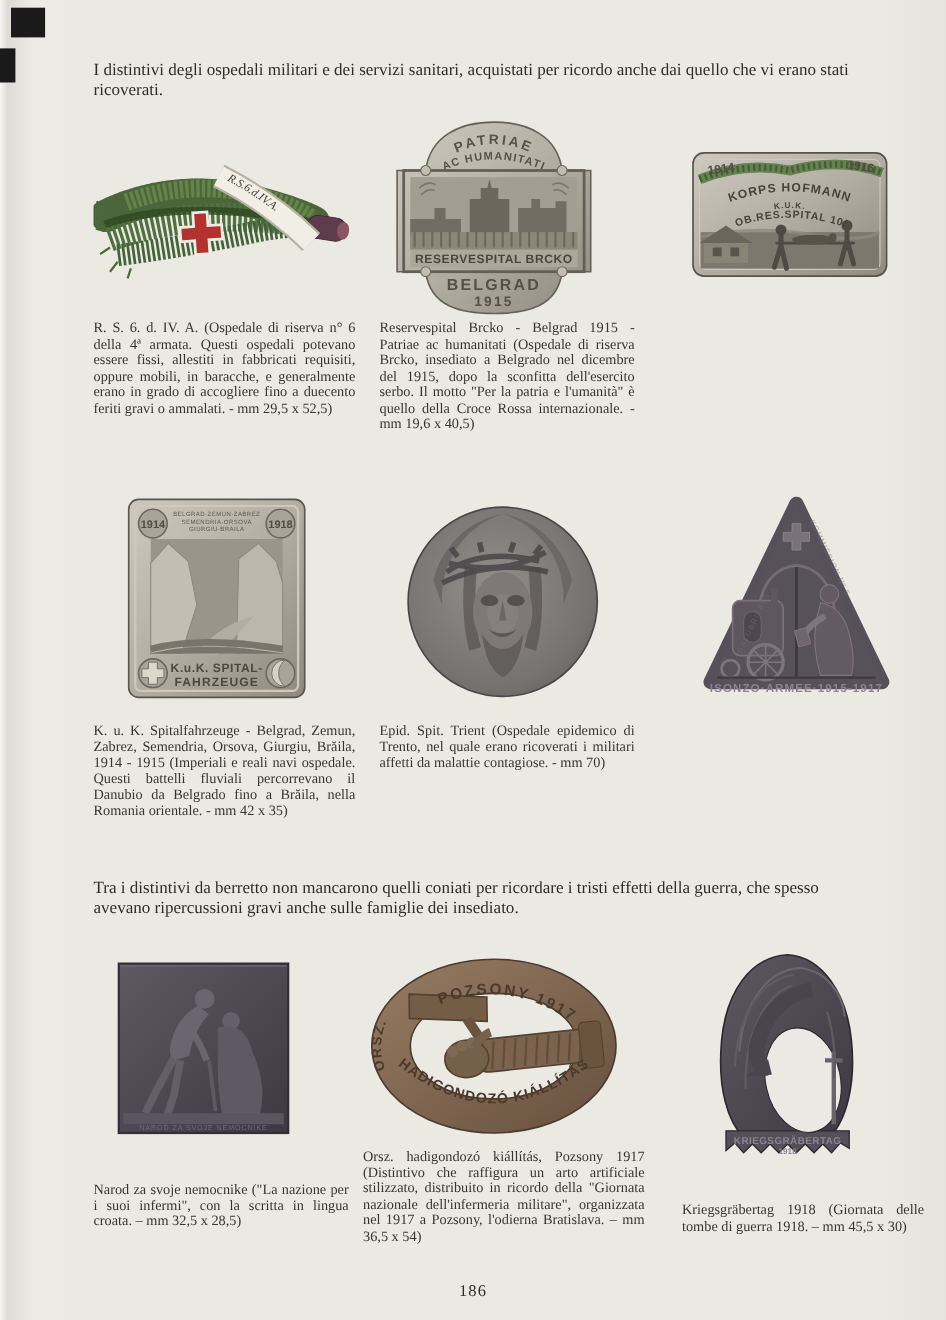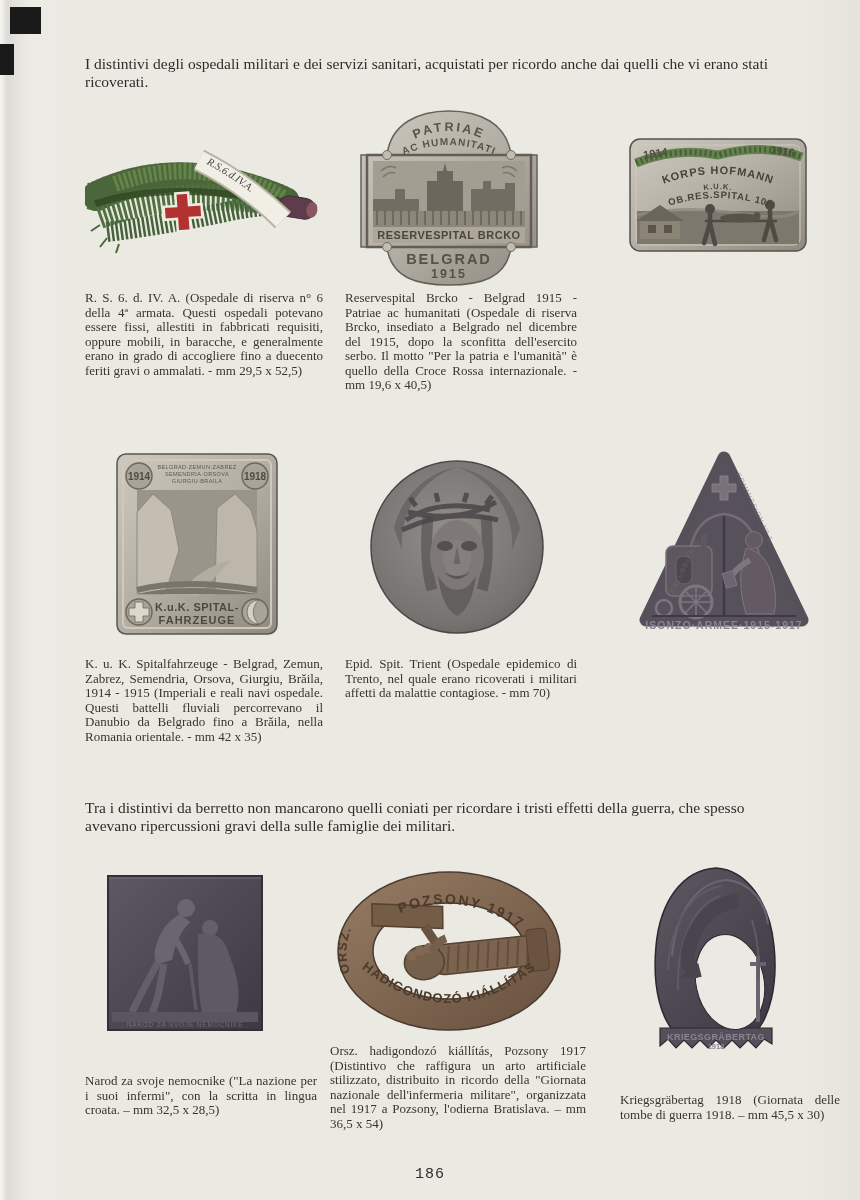--- a/index.html
+++ b/index.html
@@ -9,21 +9,21 @@
   .mark{position:absolute;background:#1a1a1a;}
   .mark1{left:10px;top:7px;width:31px;height:27px;}
   .mark2{left:0px;top:44px;width:14px;height:31px;}
   .para{position:absolute;left:85px;width:707px;margin:0;
         font-size:15.5px;line-height:1.16;color:#2f2d29;}
   .cap{position:absolute;margin:0;font-size:13px;line-height:1.12;
        color:#37352f;text-align:justify;}
   .badge{position:absolute;margin:0;padding:0;}
   .badge svg{width:100%;height:100%;display:block;}
   .pageno{position:absolute;left:0;top:1166px;width:860px;text-align:center;
-          font-size:15px;color:#2f2d29;letter-spacing:1px;font-family:Liberation Mono, monospace;}
+          font-size:15px;color:#2f2d29;letter-spacing:1px;}
   text{font-family:"Liberation Sans",sans-serif;}
   .rib-text{font-family:"Liberation Serif",serif;font-style:italic;}
 </style>
 </head>
 <body>
 
 <div class="page">
 
   <svg width="0" height="0" style="position:absolute" aria-hidden="true">
     <defs>
@@ -44,21 +44,21 @@
         <stop offset="0" stop-color="#928e8b"></stop>
           <stop offset=".7" stop-color="#76726f"></stop>
           <stop offset="1" stop-color="#5c585b"></stop>
       </radialGradient>
     </defs>
   </svg>
 
   <div class="mark mark1"></div>
   <div class="mark mark2"></div>
 
-  <p class="para" style="top:55px">I distintivi degli ospedali militari e dei servizi sanitari, acquistati per ricordo anche dai quelli che vi erano stati ricoverati.</p>
+  <p class="para" style="top:55px">I distintivi degli ospedali militari e dei servizi sanitari, acquistati per ricordo anche dai quello che vi erano stati ricoverati.</p>
 
   <figure class="badge" style="left:85px;top:132px;width:235px;height:125px">
     <svg viewBox="0 0 235 125">
       <g>
         <path d="M12,64 Q70,36 140,50 Q180,60 200,70" stroke="#3e5a2e" stroke-width="30" fill="none" stroke-dasharray="2.5,2" stroke-linecap="round" opacity=".92"></path>
         <path d="M14,84 Q75,62 145,66 Q180,68 202,72" stroke="#517240" stroke-width="26" fill="none" stroke-dasharray="3,2"></path>
         <path d="M22,100 Q85,92 150,78 Q182,72 202,74" stroke="#45633a" stroke-width="20" fill="none" stroke-dasharray="2.5,2"></path>
         <path d="M30,52 Q90,30 150,46 Q180,54 198,66" stroke="#648449" stroke-width="16" fill="none" stroke-dasharray="3,2"></path>
         <path d="M10,72 Q80,48 200,70" stroke="#2f4722" stroke-width="7" fill="none" opacity=".8"></path>
         <path d="M8,60 l-5,-9 M10,78 l-8,-2 M15,93 l-9,6 M22,106 l-7,9 M34,112 l-3,9" stroke="#4a6a38" stroke-width="2" fill="none"></path>
@@ -243,21 +243,21 @@
       </g>
       <text transform="translate(36,146) rotate(-64.3)" font-size="7" letter-spacing="1.2" fill="#766c74" opacity=".6">SALUBRITATS</text>
       <text transform="translate(98,26) rotate(64.3)" font-size="7" letter-spacing="1" fill="#766c74" opacity=".6">KOMMISSION Nº 5</text>
       <text x="86" y="181" text-anchor="middle" font-size="10.5" letter-spacing="1" font-weight="bold" fill="#8d8292">ISONZO·ARMEE·1915-1917</text>
     </svg>
   </figure>
 
   <p class="cap" style="left:85px;top:657px;width:238px">K. u. K. Spitalfahrzeuge - Belgrad, Zemun, Zabrez, Semendria, Orsova, Giurgiu, Brăila, 1914 - 1915 (Imperiali e reali navi ospedale. Questi battelli fluviali percorrevano il Danubio da Belgrado fino a Brăila, nella Romania orientale. - mm 42 x 35)</p>
   <p class="cap" style="left:345px;top:657px;width:232px">Epid. Spit. Trient (Ospedale epidemico di Trento, nel quale erano ricoverati i militari affetti da malattie contagiose. - mm 70)</p>
 
-  <p class="para" style="top:799px">Tra i distintivi da berretto non mancarono quelli coniati per ricordare i tristi effetti della guerra, che spesso avevano ripercussioni gravi della sulle famiglie dei militari.</p>
+  <p class="para" style="top:799px">Tra i distintivi da berretto non mancarono quelli coniati per ricordare i tristi effetti della guerra, che spesso avevano ripercussioni gravi anche sulle famiglie dei insediato.</p>
 
   <figure class="badge" style="left:102px;top:872px;width:166px;height:168px">
     <svg viewBox="0 0 166 168">
       <rect x="6" y="4" width="154" height="154" fill="url(#darkm)" stroke="#332f38" stroke-width="2"></rect>
       <path d="M7,6 H159" stroke="#6f6a74" stroke-width="1.5" opacity=".7"></path>
       <g>
         <circle cx="84" cy="36" r="9" fill="#6b6572"></circle>
         <path d="M78,42 Q60,52 54,74 Q50,86 56,92 L70,88 Q74,64 88,50 Z" fill="#6b6572"></path>
         <path d="M70,62 Q80,76 86,92" stroke="#6b6572" stroke-width="6" fill="none"></path>
         <path d="M88,92 L94,138" stroke="#5d5864" stroke-width="3.5"></path>

